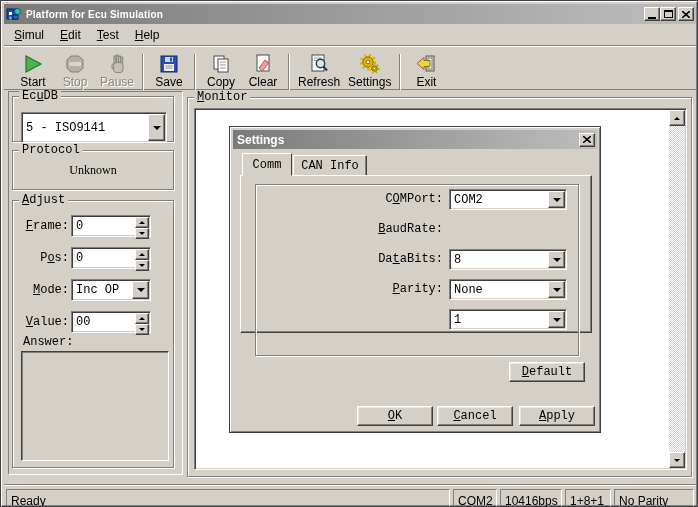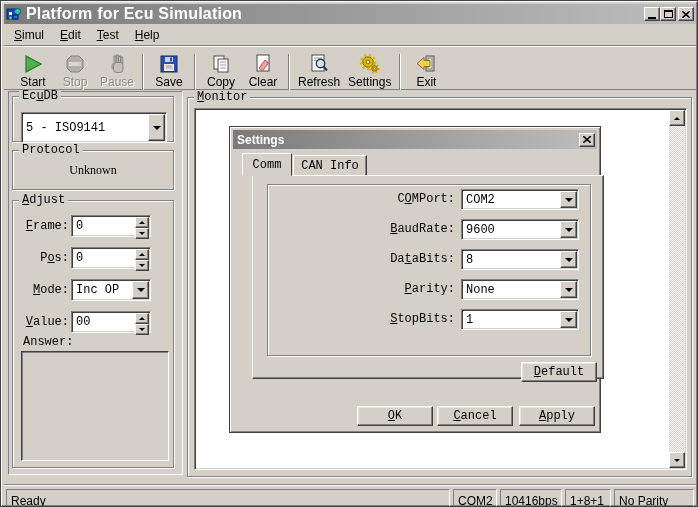--- a/index.html
+++ b/index.html
@@ -15,21 +15,21 @@
     border:1px solid #404040;
     box-shadow:inset 1px 1px 0 #ffffff, inset -1px -1px 0 #808080, inset 2px 2px 0 var(--window-face), inset -2px -2px 0 var(--window-face);
     overflow:hidden}
   .abs{position:absolute}
   .mn{text-decoration:underline}
 
   
   .titlebar{left:3px;top:3px;width:692px;height:20px;
     background:linear-gradient(90deg,var(--titlebar-start),var(--titlebar-end));
     display:flex;align-items:center;padding:0 2px}
-  .titlebar .ttext{color:var(--title-text);font-size:16px;font-weight:bold;margin-left:4px;letter-spacing:.2px}
+  .titlebar .ttext{color:var(--title-text);font-size:10px;font-weight:bold;margin-left:4px;letter-spacing:.2px}
   .appicon{width:16px;height:16px;flex:0 0 16px}
   .capbtns{margin-left:auto;display:flex;align-items:center;gap:0}
   .capbtn{width:16px;height:14px;background:var(--window-face);
     border:1px solid;border-color:#fff #404040 #404040 #fff;box-shadow:inset -1px -1px 0 #808080;
     display:flex;align-items:center;justify-content:center}
   .capbtn.gap{margin-left:2px}
   .glyph-min{width:8px;height:2px;background:#000;margin-top:7px}
   .glyph-max{width:9px;height:8px;border:1px solid #000;border-top-width:2px}
 
   
@@ -108,21 +108,21 @@
     display:flex;align-items:center;padding:0 2px}
   .dlg-title{color:var(--title-text);font-size:12px;font-weight:bold;margin-left:2px}
   .dlg-close{margin-left:auto;width:16px;height:14px}
   .tab{position:absolute;background:var(--window-face);
     border:1px solid;border-color:#fff #404040 var(--window-face) #fff;
     font-family:"Liberation Mono","DejaVu Sans Mono",monospace;font-size:12px;
     display:flex;align-items:center;justify-content:center}
   .tab.active{left:12px;top:26px;width:50px;height:23px;z-index:3}
   .tab.inactive{left:63px;top:28px;width:74px;height:21px;z-index:1;border-bottom:none;
     box-shadow:inset -1px 0 0 #808080}
-  .tabpage{position:absolute;left:22px;top:48px;width:352px;height:204px;background:var(--window-face);
+  .tabpage{position:absolute;left:10px;top:48px;width:352px;height:158px;background:var(--window-face);
     border:1px solid;border-color:#fff #404040 #404040 #fff;box-shadow:inset -1px -1px 0 #808080;z-index:2}
   .innerframe{position:absolute;left:14px;top:8px;width:324px;height:172px;
     border:1px solid #808080;box-shadow:inset 1px 1px 0 #fff,1px 1px 0 #fff}
   .fldlabel{width:188px;line-height:21px;left:14px}
   .fldcombo{position:absolute;left:208px;width:118px;height:21px}
   .btn-default{position:absolute;left:268px;top:186px;width:76px;height:20px}
   .btn-ok{position:absolute;left:127px;top:279px;width:76px;height:20px}
   .btn-cancel{position:absolute;left:207px;top:279px;width:76px;height:20px}
   .btn-apply{position:absolute;left:289px;top:279px;width:76px;height:20px}
 
@@ -374,44 +374,37 @@
 
       <span class="rowlabel fldlabel" style="top:13px"><span>C</span><span class="mn">O</span><span>MPort:</span></span>
       <div class="fldcombo sunken combo" style="top:13px">
         <span class="cvalue">COM2</span>
         <span class="ddbtn">
             <span class="tri-down"></span>
           </span>
       </div>
 
       <span class="rowlabel fldlabel" style="top:43px"><span></span><span class="mn">B</span><span>audRate:</span></span>
-      <div class="fldcombo sunken combo" style="top:43px">
-        <span class="cvalue">9600</span>
-        <span class="ddbtn">
-            <span class="tri-down"></span>
-          </span>
-      </div>
 
       <span class="rowlabel fldlabel" style="top:73px"><span>Da</span><span class="mn">t</span><span>aBits:</span></span>
       <div class="fldcombo sunken combo" style="top:73px">
         <span class="cvalue">8</span>
         <span class="ddbtn">
             <span class="tri-down"></span>
           </span>
       </div>
 
       <span class="rowlabel fldlabel" style="top:103px"><span></span><span class="mn">P</span><span>arity:</span></span>
       <div class="fldcombo sunken combo" style="top:103px">
         <span class="cvalue">None</span>
         <span class="ddbtn">
             <span class="tri-down"></span>
           </span>
       </div>
 
-      <span class="rowlabel fldlabel" style="top:133px"><span></span><span class="mn">S</span><span>topBits:</span></span>
       <div class="fldcombo sunken combo" style="top:133px">
         <span class="cvalue">1</span>
         <span class="ddbtn">
             <span class="tri-down"></span>
           </span>
       </div>
 
       <div class="btn btn-default">
           <span class="mn">D</span>
           <span>efault</span>

